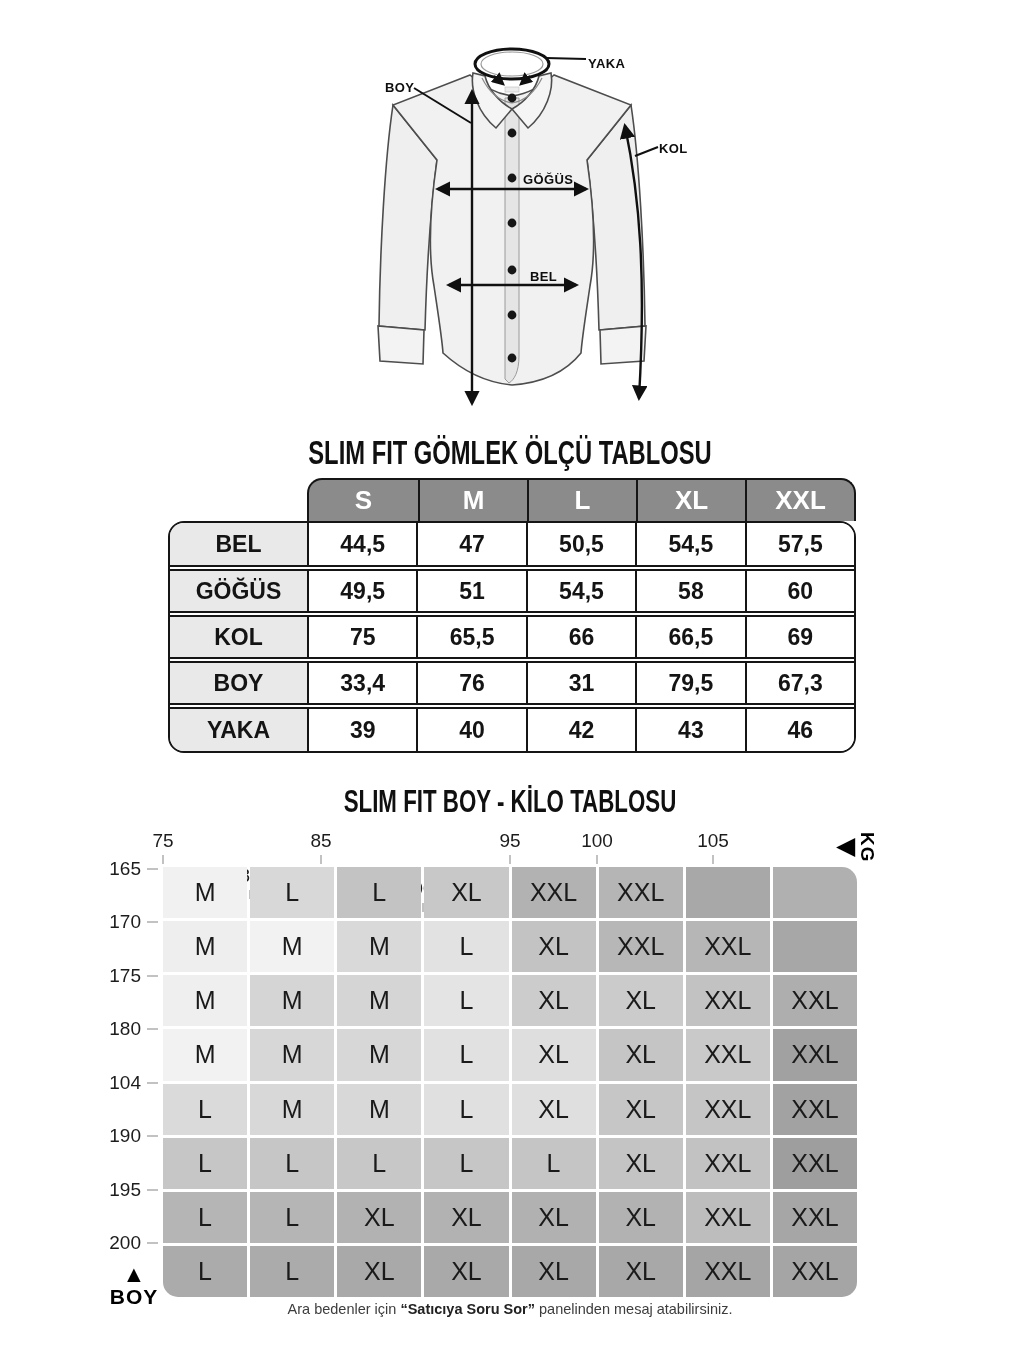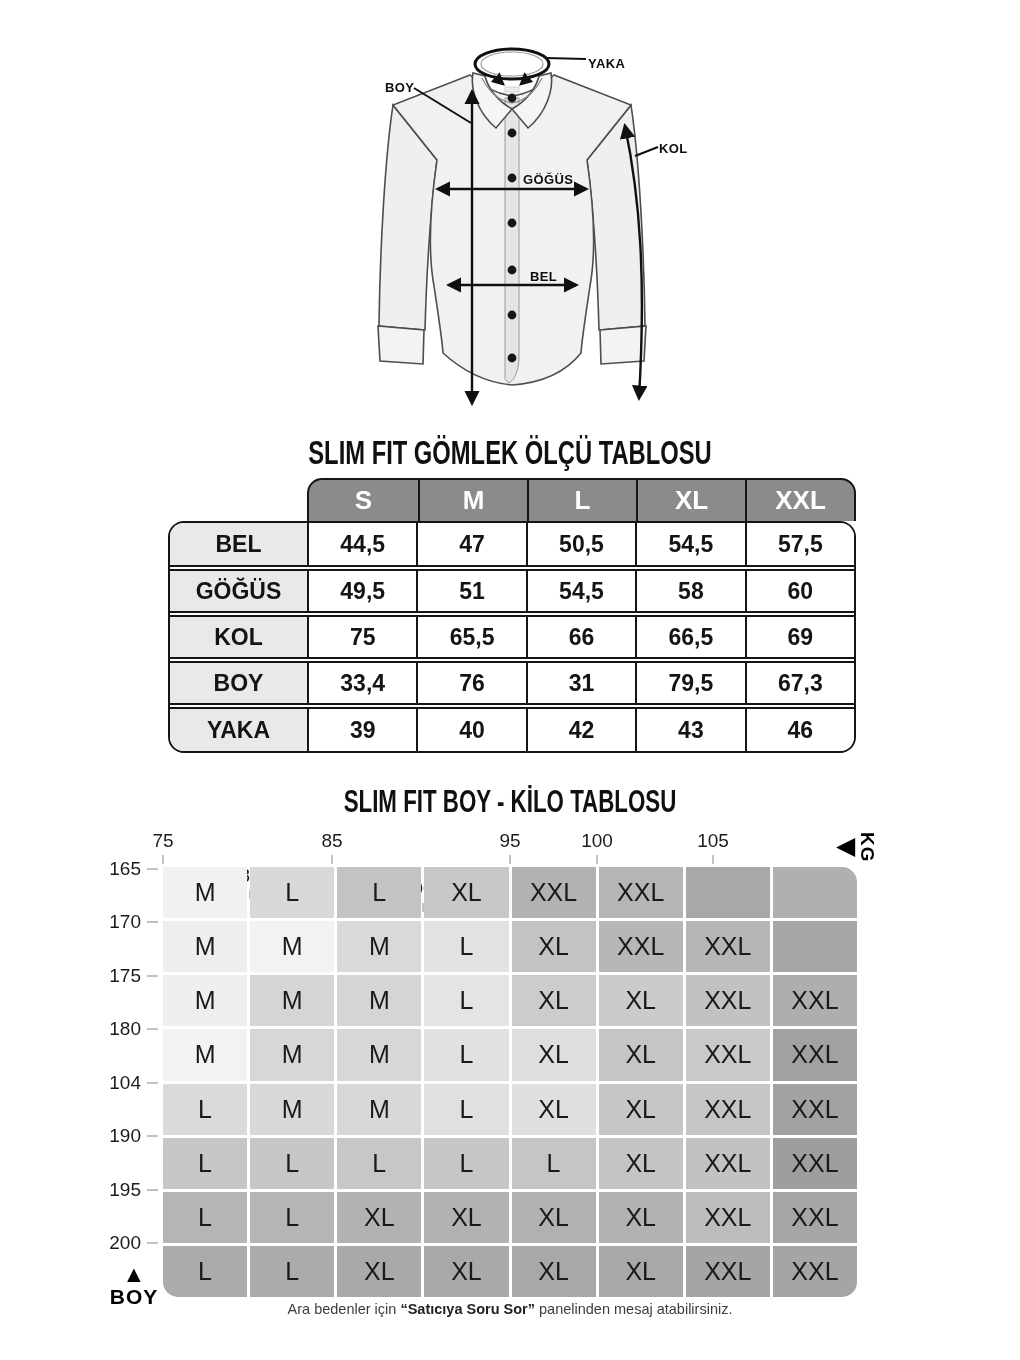--- a/index.html
+++ b/index.html
@@ -182,21 +182,21 @@
   <h1 class="big-title" style="top:784px; font-size:31px;">SLIM FIT BOY - KİLO TABLOSU</h1>
 
   <div class="kg-tick" style="left:163px;">
       <span class="num">75</span>
       <span class="dash"></span>
     </div>
   <div class="kg-tick" style="left:250px;margin-top:35px;">
       <span class="num">80</span>
       <span class="dash"></span>
     </div>
-  <div class="kg-tick" style="left:332px;">
+  <div class="kg-tick" style="left:321px;">
       <span class="num">85</span>
       <span class="dash"></span>
     </div>
   <div class="kg-tick" style="left:423px;margin-top:48px;">
       <span class="num">90</span>
       <span class="dash"></span>
     </div>
   <div class="kg-tick" style="left:510px;">
       <span class="num">95</span>
       <span class="dash"></span>

